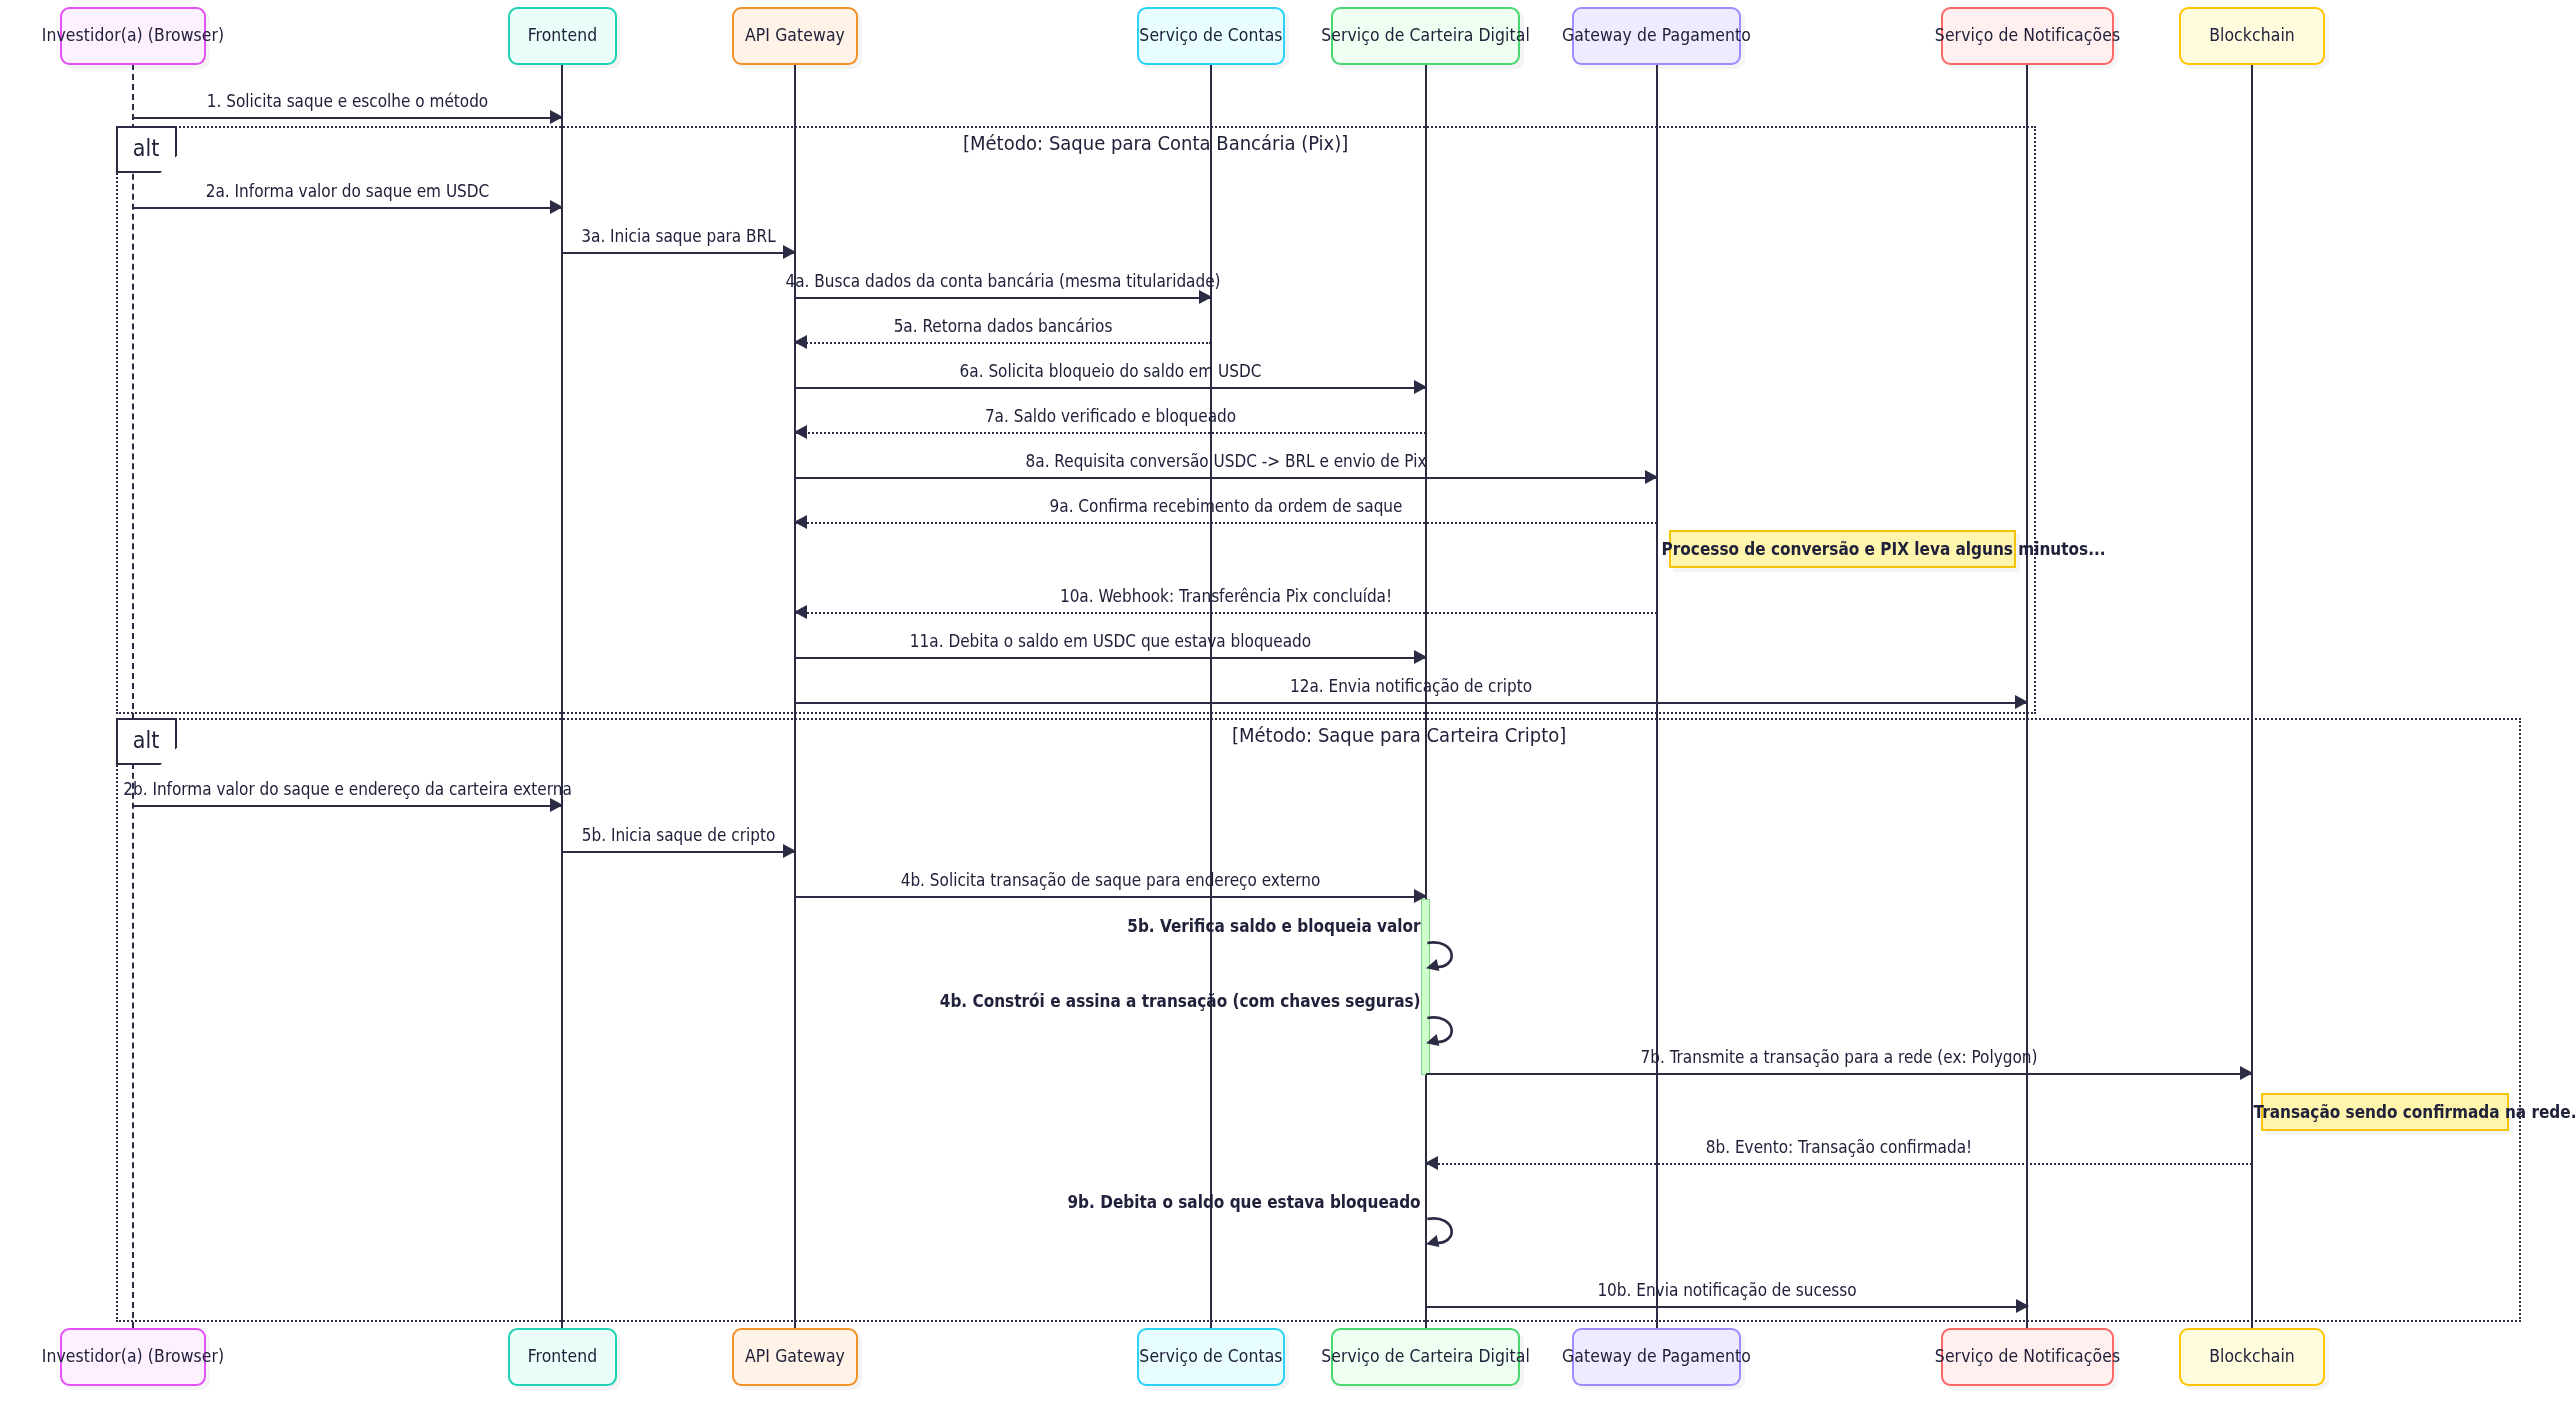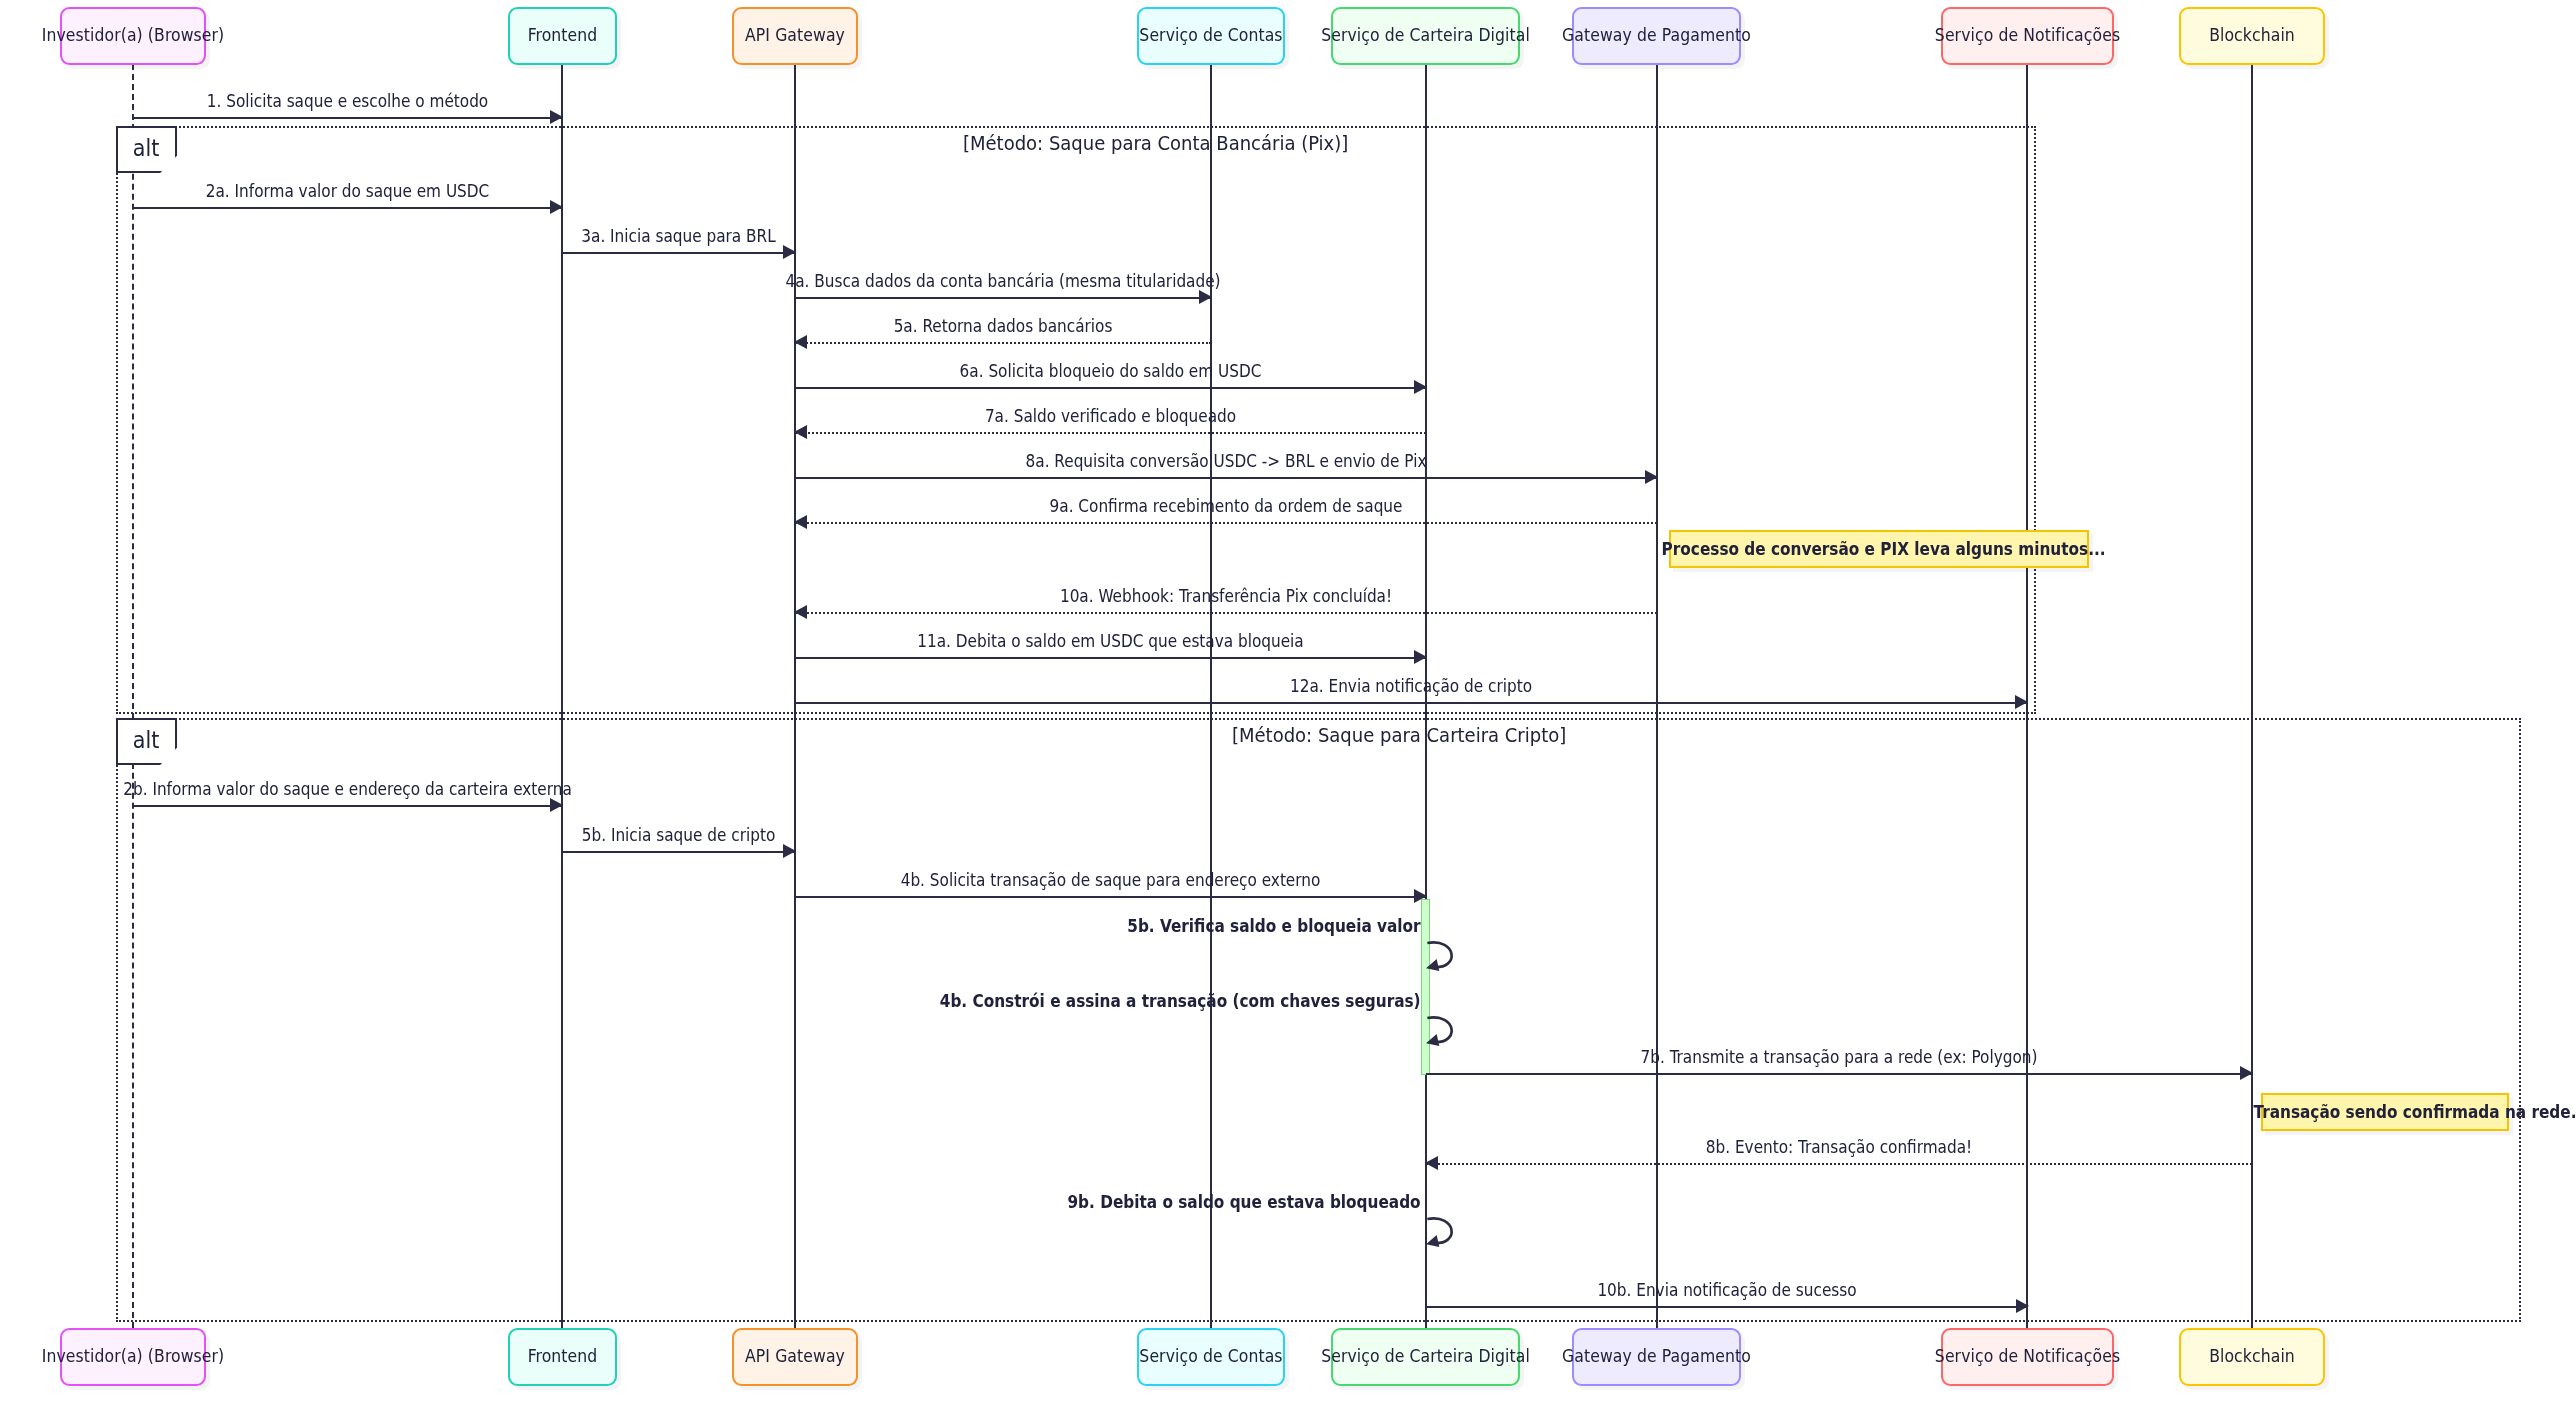--- a/index.html
+++ b/index.html
@@ -209,21 +209,21 @@
       <div class="label">9a. Confirma recebimento da ordem de saque</div>
     </div>
     <div class="msg left dotted" style="left: 795px; width: 862px; top: 612px;">
       <div class="line"></div>
       <div class="head"></div>
       <div class="label">10a. Webhook: Transferência Pix concluída!</div>
     </div>
     <div class="msg right" style="left: 795px; width: 631px; top: 657px;">
       <div class="line"></div>
       <div class="head"></div>
-      <div class="label">11a. Debita o saldo em USDC que estava bloqueia</div>
+      <div class="label">11a. Debita o saldo em USDC que estava bloqueado</div>
     </div>
     <div class="msg right" style="left: 795px; width: 1232px; top: 702px;">
       <div class="line"></div>
       <div class="head"></div>
       <div class="label">12a. Envia notificação de cripto</div>
     </div>
     <div class="msg right" style="left: 133px; width: 429px; top: 805px;">
       <div class="line"></div>
       <div class="head"></div>
       <div class="label">2b. Informa valor do saque e endereço da carteira externa</div>
@@ -267,21 +267,21 @@
       </svg>
       <div class="label">4b. Constrói e assina a transação (com chaves seguras)</div>
     </div>
     <div class="selfmsg" style="left: 1426px; top: 1215px;">
       <svg width="40" height="36" viewBox="0 0 60 54">
         <path d="M2 6 C 46 -2, 52 46, 10 42" fill="none" stroke="#2b2c44" stroke-width="4"></path>
         <polygon points="16,30 0,44 20,48" fill="#2b2c44"></polygon>
       </svg>
       <div class="label">9b. Debita o saldo que estava bloqueado</div>
     </div>
-    <div class="note" style="left: 1669px; top: 530px; width: 420px; height: 38px;">
+    <div class="note" style="left: 1669px; top: 530px; width: 347px; height: 38px;">
       <div class="note-text">Processo de conversão e PIX leva alguns minutos...</div>
     </div>
     <div class="note" style="left: 2261px; top: 1093px; width: 248px; height: 38px;">
       <div class="note-text">Transação sendo confirmada na rede...</div>
     </div>
     <div class="actor" style="left: 60px; top: 6.7px; width: 146px; height: 58px; border-color: rgb(228, 82, 245); background: rgb(253, 240, 255);">
       <span>Investidor(a) (Browser)</span>
     </div>
     <div class="actor" style="left: 508px; top: 6.7px; width: 109px; height: 58px; border-color: rgb(31, 210, 182); background: rgb(234, 255, 249);">
       <span>Frontend</span>

